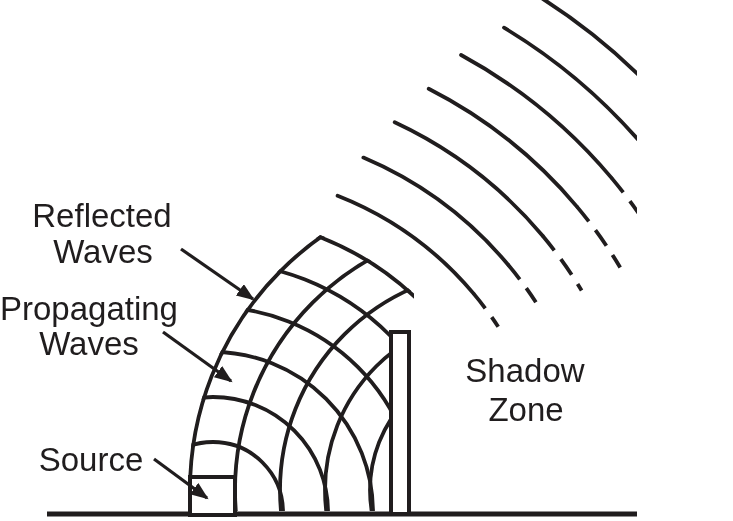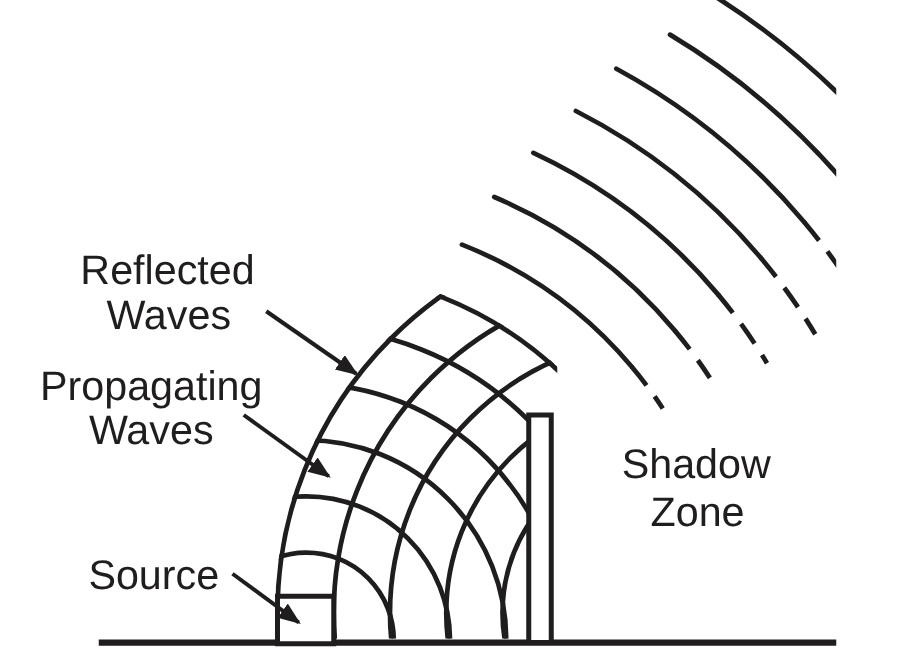--- a/index.html
+++ b/index.html
@@ -3,21 +3,20 @@
 <meta charset="utf-8">
 <style>
   html, body { margin: 0; padding: 0; background: #ffffff; }
   .stage {
     position: relative;
     width: 637px;
     height: 521px;
     background: #ffffff;
     overflow: hidden;
     font-family: "Liberation Sans", sans-serif;
-    margin-left: 32px;
   }
   svg { display: block; }
   .wave   { fill: none; stroke: #201d1e; stroke-width: 3.8; stroke-linecap: round; }
   .wave-dashed { fill: none; stroke: #201d1e; stroke-width: 3.8; stroke-linecap: butt;
                  stroke-dasharray: 19 11; }
   .structure { fill: #ffffff; stroke: #201d1e; stroke-width: 4; }
   .ground { stroke: #201d1e; stroke-width: 5; stroke-linecap: butt; }
   .arrow  { stroke: #201d1e; stroke-width: 3.2; }
   .lbl    { fill: #201d1e; font-size: 33px; }
 </style>

